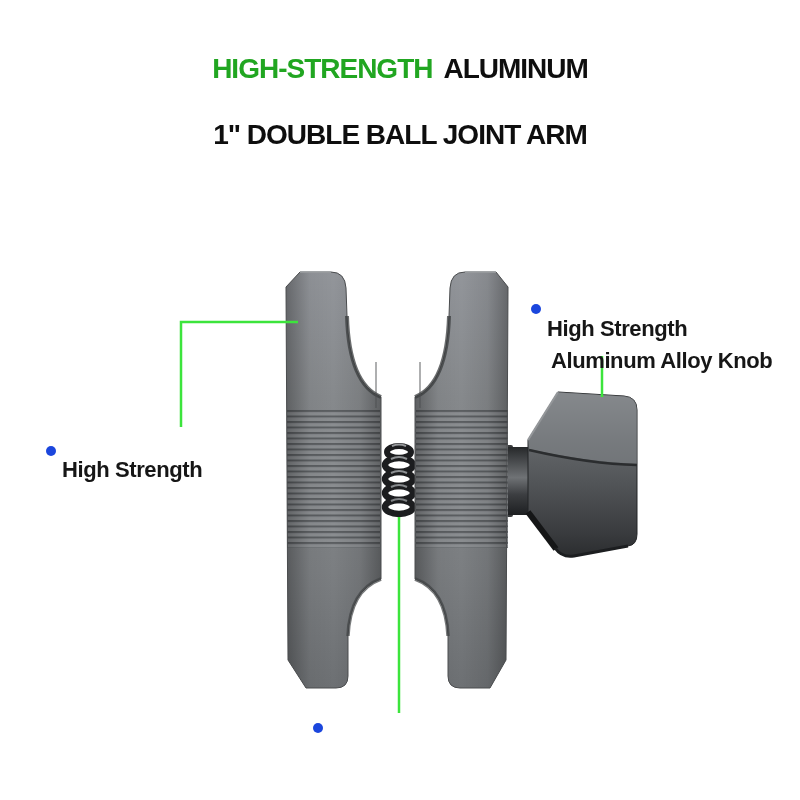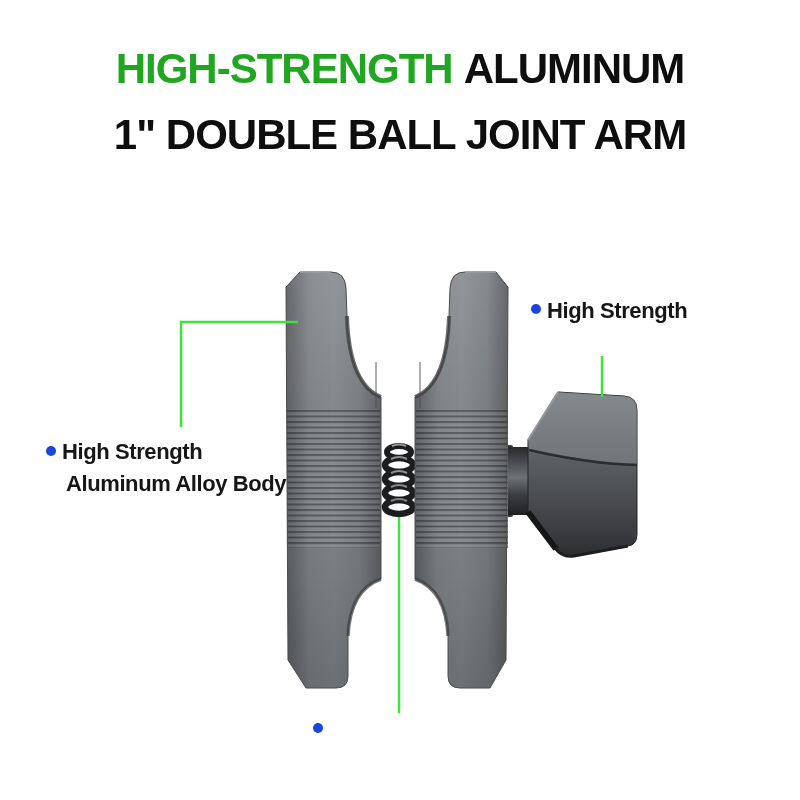--- a/index.html
+++ b/index.html
@@ -2,34 +2,34 @@
 <html style="--accent-green: #21A621; --line-green: #3CE43C; --bullet-blue: #1B46DD; --title-black: #0E0E0E; --text-black: #161616; --product-gray: #85888B; --knob-gray: #55585B; --spring-dark: #1C1D1F;"><head>
 <meta charset="utf-8">
 <style>
   html,body{margin:0;padding:0;}
   body{
     width:800px;height:800px;position:relative;background:#ffffff;overflow:hidden;
     font-family:"Liberation Sans", sans-serif;
   }
   .title{
     position:absolute;top:36px;left:0;right:0;text-align:center;
-    font-weight:bold;font-size:42px;line-height:66px;letter-spacing:-1px;
+    font-weight:bold;font-size:28px;line-height:66px;letter-spacing:-1px;
     color:var(--title-black,#0e0e0e);
   }
   .title .hl{color:var(--accent-green,#1FA51F);}
   .title .rest{margin-left:11px;}
   .callout{
     position:absolute;font-size:22px;font-weight:bold;letter-spacing:-0.4px;
     color:var(--text-black,#161616);line-height:32px;
   }
   .callout .dot{
     position:absolute;left:0;width:10px;height:10px;border-radius:50%;
     background:var(--bullet-blue,#1B46DD);
   }
-  .callout .co-text{margin-left:16px;}
+  .callout .co-text{margin-left:16px;margin-top:18px;}
   .callout .co-text .l2{margin-left:4px;}
   #co-knob{left:531px;top:295px;}
   #co-knob .dot{top:9px;}
   #co-body{left:46px;top:436px;}
   #co-body .dot{top:10px;}
   #co-spring{left:313px;top:714px;}
   #co-spring .dot{top:9px;}
   svg.product{position:absolute;left:0;top:0;}
   .gline{fill:none;stroke:var(--line-green,#3CE43C);stroke-width:2.5px;}
 </style>
@@ -134,28 +134,28 @@
 
     <line class="gline" x1="602" y1="356" x2="602" y2="397"></line>
     <polyline class="gline" points="298,322 181,322 181,427"></polyline>
     <line class="gline" x1="399" y1="517" x2="399" y2="713"></line>
   </svg>
 
   <div class="callout" id="co-knob">
     <span class="dot"></span>
     <div class="co-text">
       <div class="l1">High Strength</div>
+      <div class="l2">Aluminum Alloy Knob</div>
     </div>
   </div>
 
   <div class="callout" id="co-body">
     <span class="dot"></span>
     <div class="co-text">
       <div class="l1">High Strength</div>
-      <div class="l2">Aluminum Alloy Body</div>
     </div>
   </div>
 
   <div class="callout" id="co-spring">
     <span class="dot"></span>
     <div class="co-text">
     </div>
   </div>
 
 </div>

